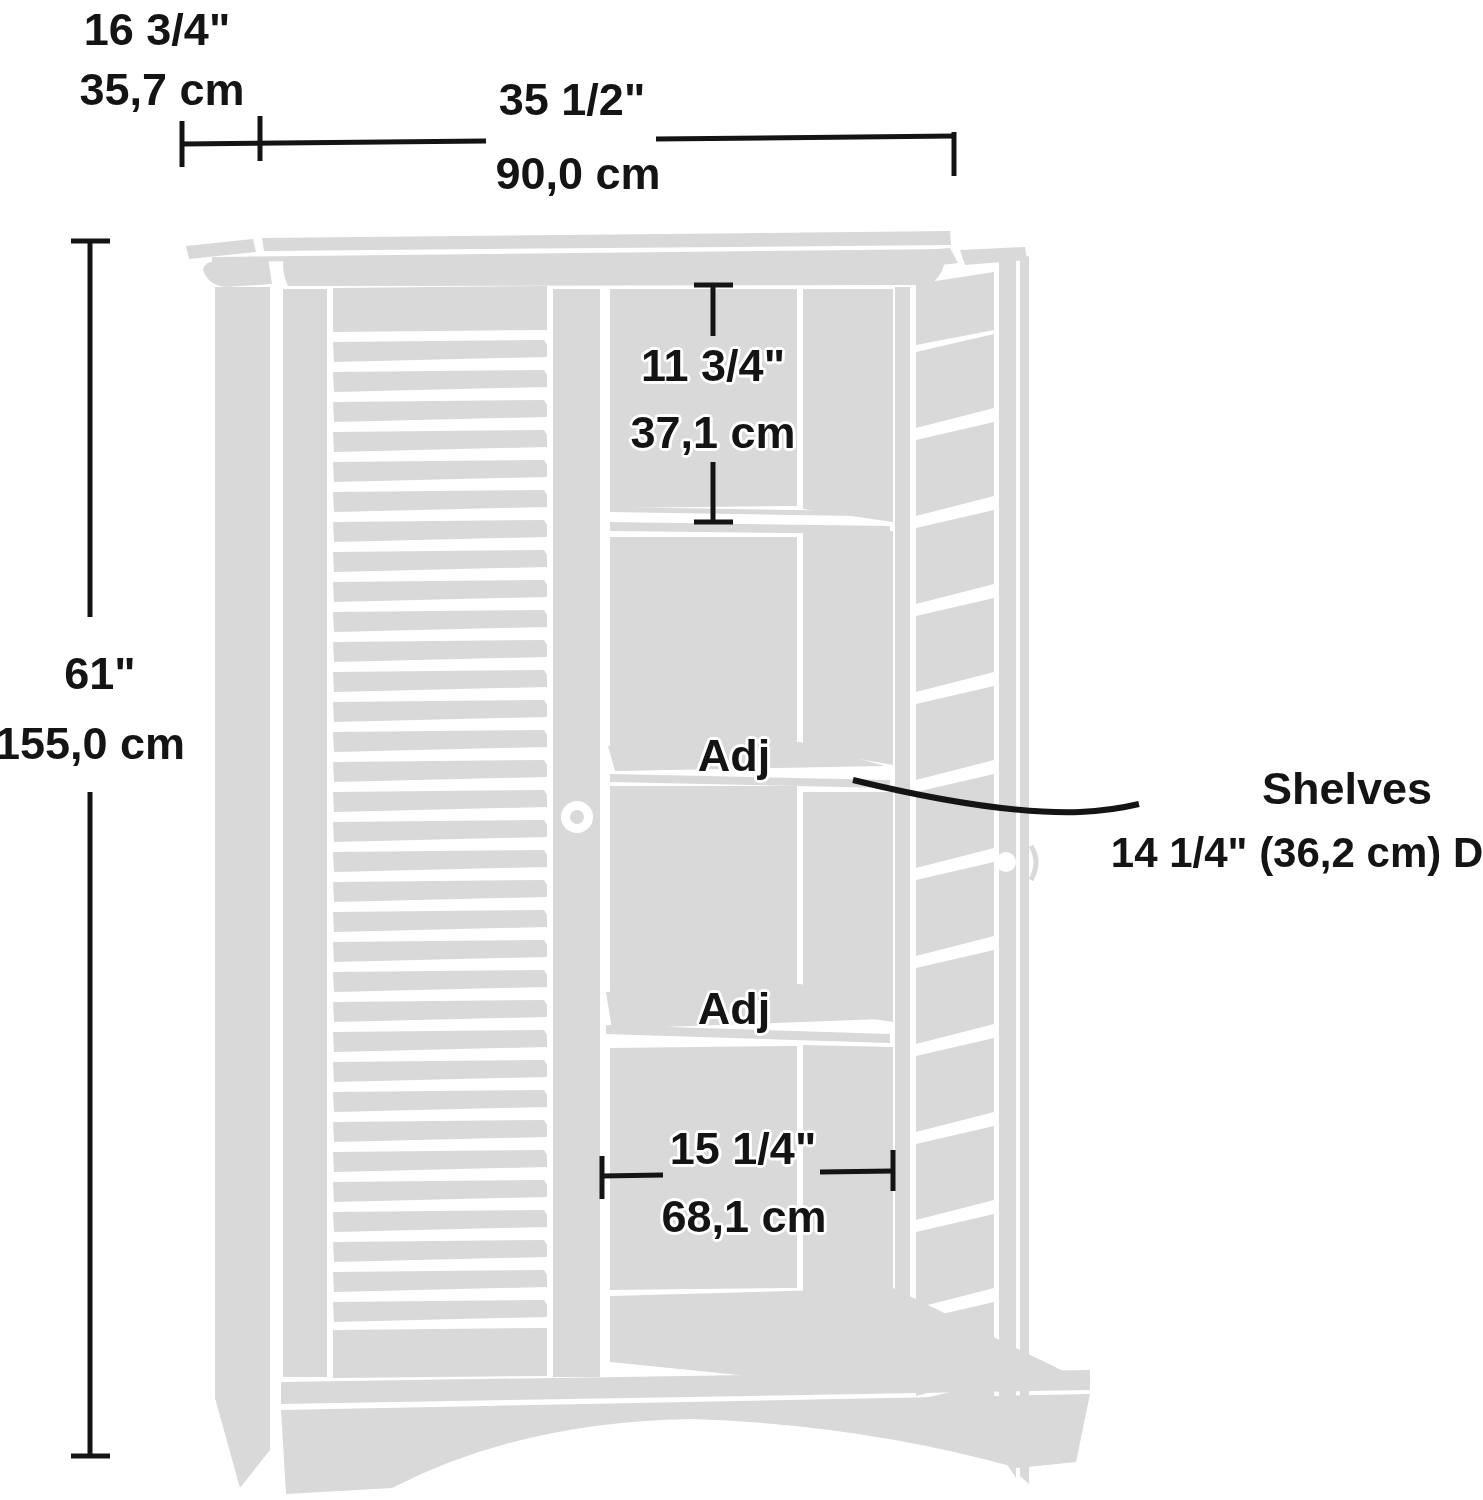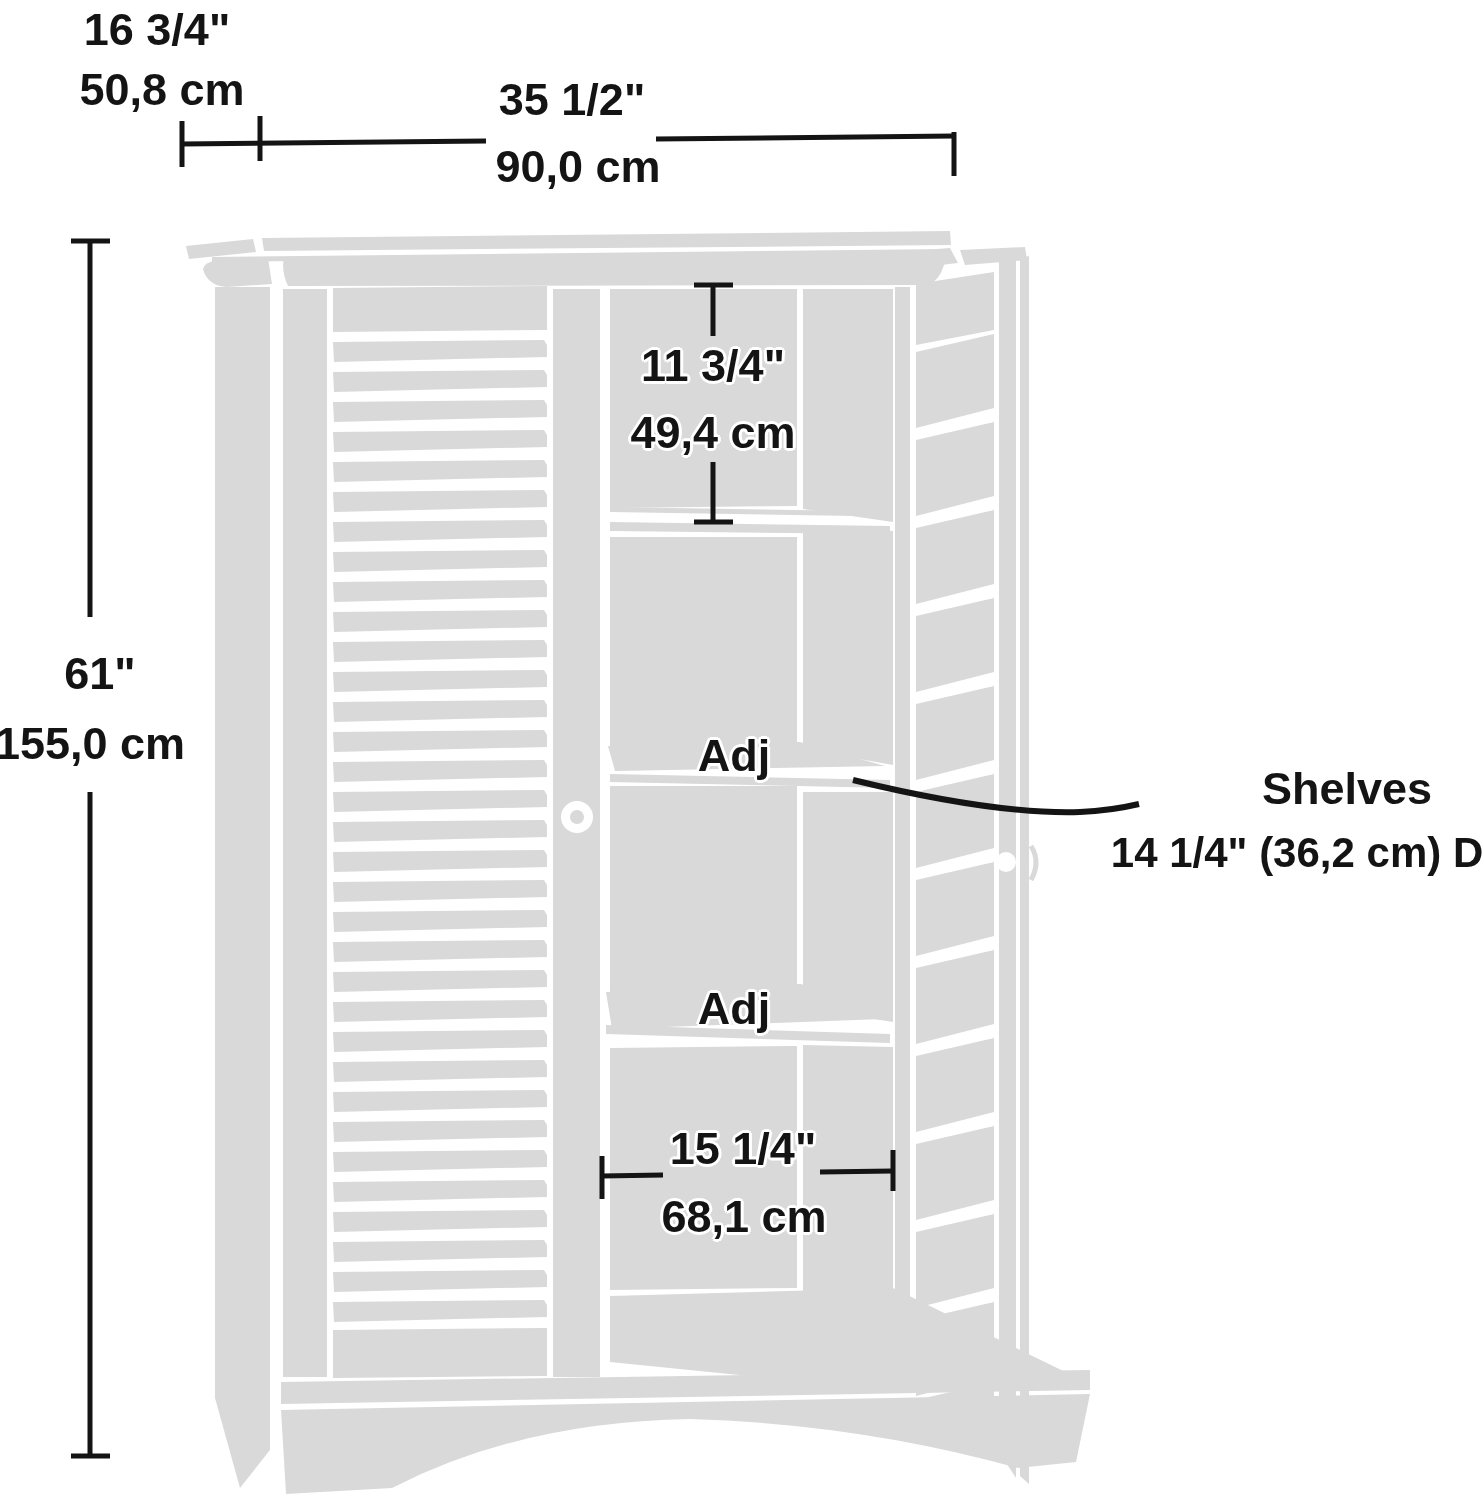--- a/index.html
+++ b/index.html
@@ -153,26 +153,26 @@
 
       <path d="M602,1176 L663,1175 M820,1172 L893,1171"></path>
       <path d="M602,1156 L602,1199"></path>
       <path d="M893,1150 L893,1191"></path>
 
       <path d="M853,780 C935,800 1020,814 1080,812 C1105,811 1122,808 1139,804" stroke-width="6"></path>
     </g>
   </svg>
 
   <div class="lbl" style="left:157px;top:30px">16 3/4"</div>
-  <div class="lbl" style="left:162px;top:90px">50,8 cm</div>
+  <div class="lbl" style="left:162px;top:90px">35,7 cm</div>
   <div class="lbl" style="left:572px;top:100px">35 1/2"</div>
-  <div class="lbl" style="left:578px;top:167px">90,0 cm</div>
+  <div class="lbl" style="left:578px;top:174px">90,0 cm</div>
   <div class="lbl" style="left:100px;top:674px">61"</div>
   <div class="lbl" style="left:90px;top:744px">155,0 cm</div>
   <div class="lbl" style="left:713px;top:366px">11 3/4"</div>
-  <div class="lbl" style="left:713px;top:433px">49,4 cm</div>
+  <div class="lbl" style="left:713px;top:433px">37,1 cm</div>
   <div class="lbl" style="left:734px;top:756px">Adj</div>
   <div class="lbl" style="left:734px;top:1009px">Adj</div>
   <div class="lbl" style="left:743px;top:1149px">15 1/4"</div>
   <div class="lbl" style="left:744px;top:1217px">68,1 cm</div>
   <div class="lbl" style="left:1347px;top:789px">Shelves</div>
   <div class="lbl small" style="left:1297px;top:853px">14 1/4" (36,2 cm) D</div>
 </div>
 
 </body></html>

